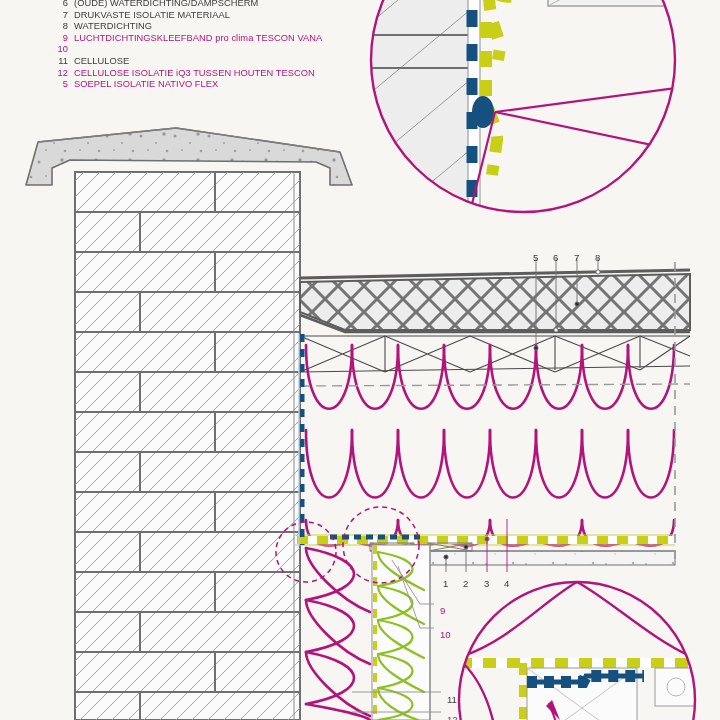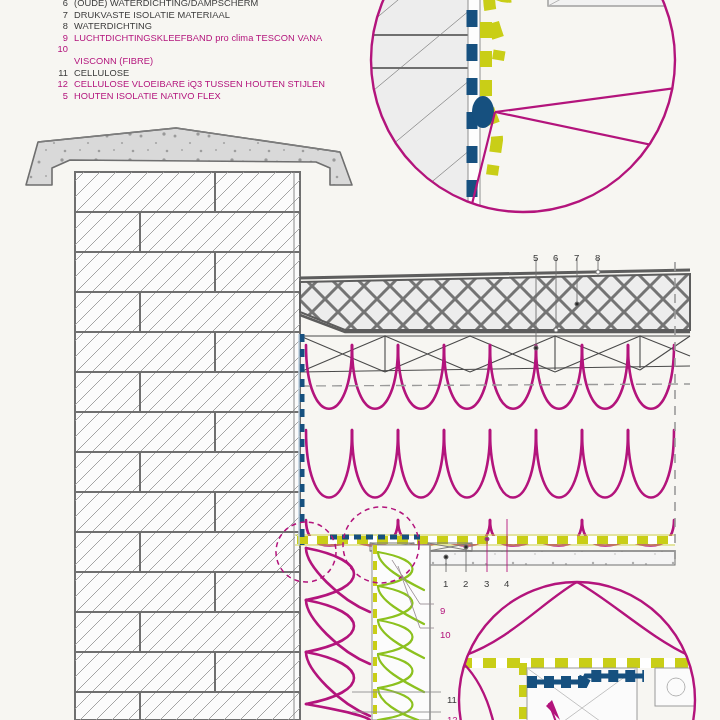--- a/index.html
+++ b/index.html
@@ -44,34 +44,30 @@
         <div class="leg-txt c-dark">WATERDICHTING</div>
       </div>
       <div class="leg-row">
         <div class="leg-num c-mag">9</div>
         <div class="leg-txt c-mag">LUCHTDICHTINGSKLEEFBAND pro clima TESCON VANA</div>
       </div>
       <div class="leg-row">
         <div class="leg-num c-mag">10</div>
       </div>
       <div class="leg-row">
-        <div class="leg-num c-mag"></div>
-        <div class="leg-txt c-mag">VISCONN (FIBRE)</div>
-      </div>
-      <div class="leg-row">
         <div class="leg-num c-dark">11</div>
         <div class="leg-txt c-dark">CELLULOSE</div>
       </div>
       <div class="leg-row">
         <div class="leg-num c-mag">12</div>
-        <div class="leg-txt c-mag">CELLULOSE VLOEIBARE iQ3 TUSSEN HOUTEN STIJLEN</div>
+        <div class="leg-txt c-mag">CELLULOSE ISOLATIE iQ3 TUSSEN HOUTEN TESCON</div>
       </div>
       <div class="leg-row">
         <div class="leg-num c-mag">5</div>
-        <div class="leg-txt c-mag">HOUTEN ISOLATIE NATIVO FLEX</div>
+        <div class="leg-txt c-mag">SOEPEL ISOLATIE NATIVO FLEX</div>
       </div>
     </div>
 
   <svg class="layer" viewBox="0 0 720 720">
     <defs>
 
       <pattern id="brickHatch" width="16" height="16" patternUnits="userSpaceOnUse" patternTransform="rotate(0)">
         <rect width="16" height="16" fill="none"></rect>
         <line x1="-4" y1="20" x2="20" y2="-4" stroke="#9a9a9a" stroke-width="0.9"></line>
       </pattern>

